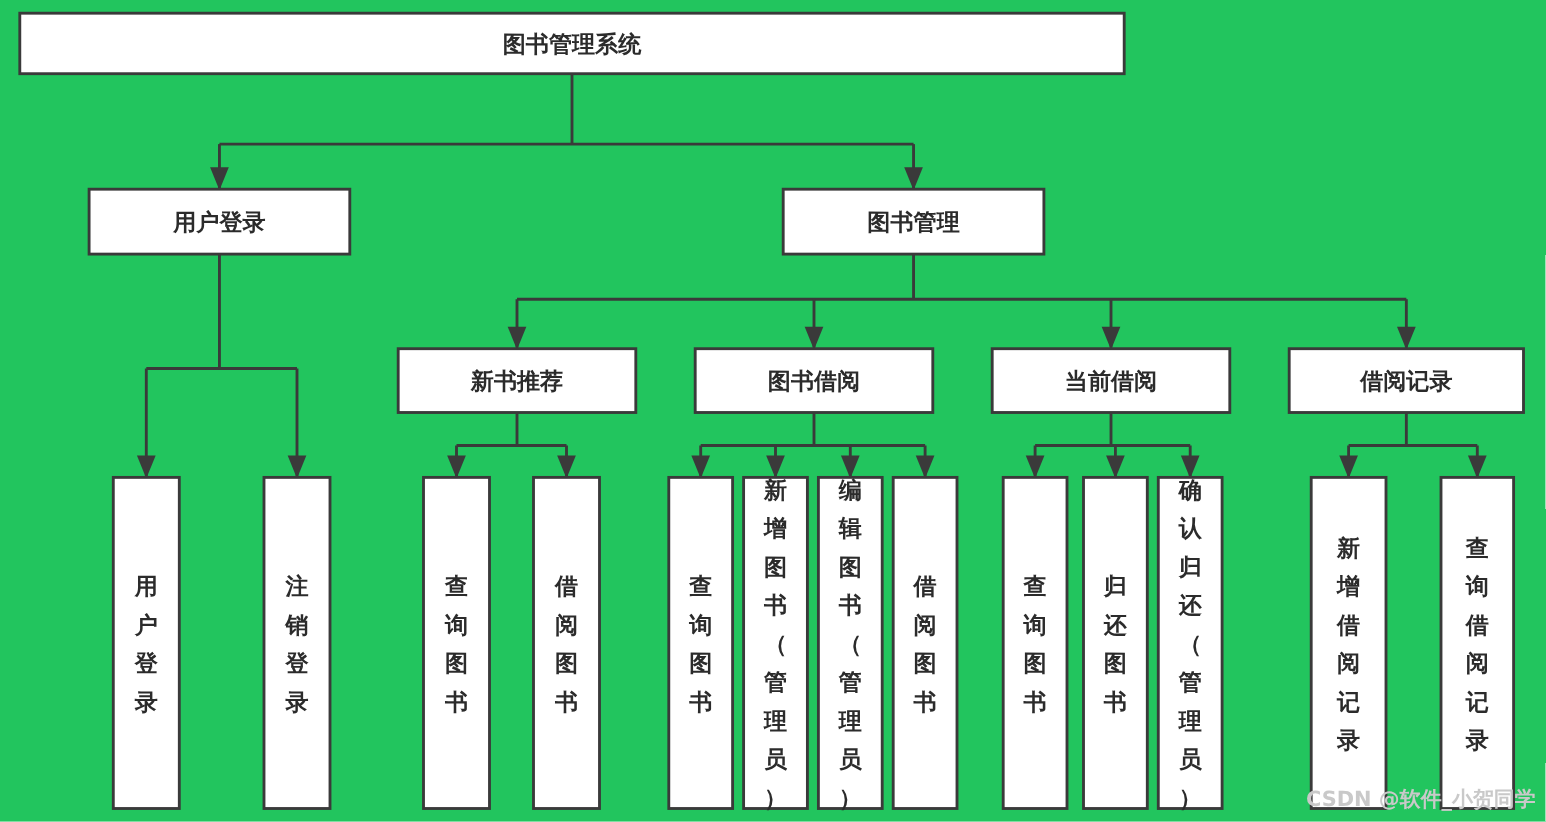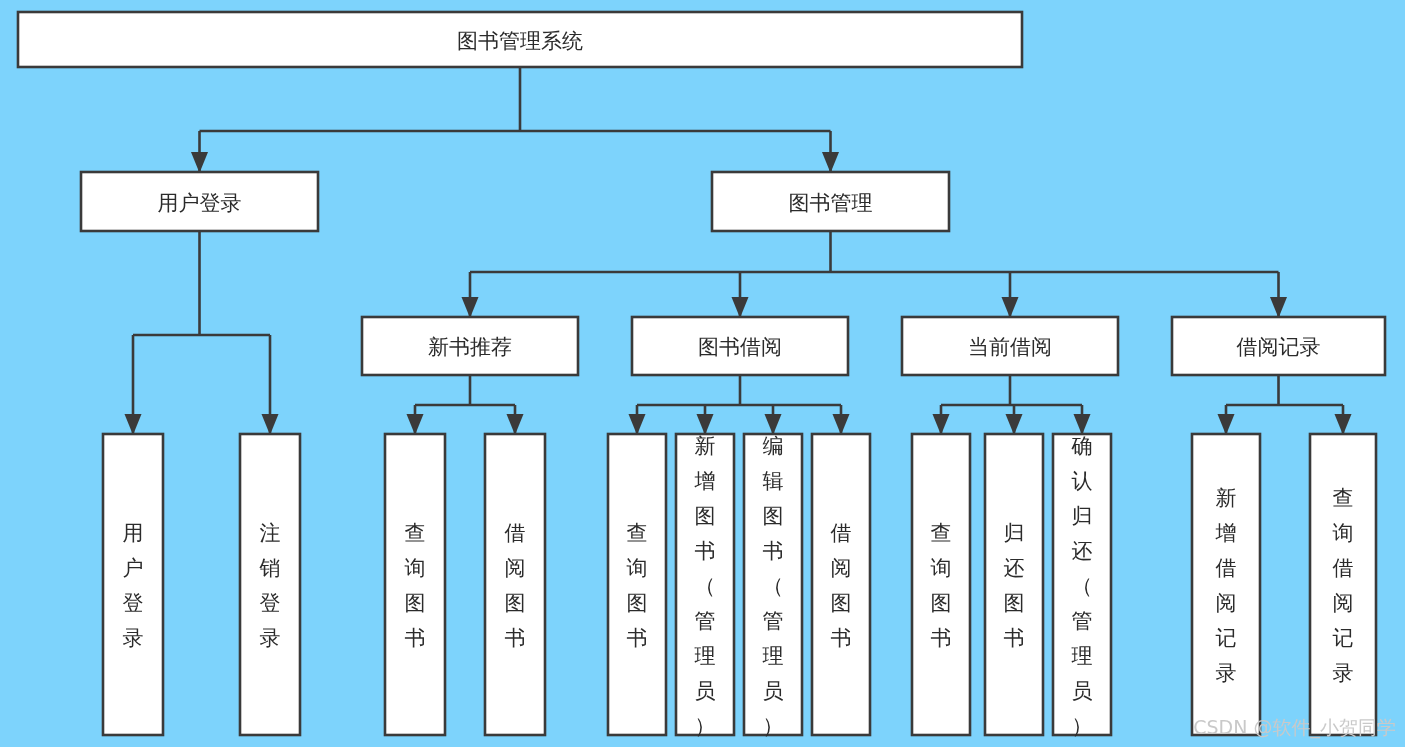--- a/index.html
+++ b/index.html
@@ -7,22 +7,23 @@
     padding: 0;
     background: #ffffff;
   }
   body {
     font-family: "DejaVu Sans", "Liberation Sans", sans-serif;
   }
   #diagram-root {
     position: relative;
     width: 1405px;
     height: 747px;
-    background: #7dd3fc;
+    background: #22c55e;
     overflow: hidden;
+    font-weight: bold;
   }
   svg.diagram-canvas {
     position: absolute;
     left: 0;
     top: 0;
     width: 1405px;
     height: 747px;
     display: block;
   }
   .node-box {

